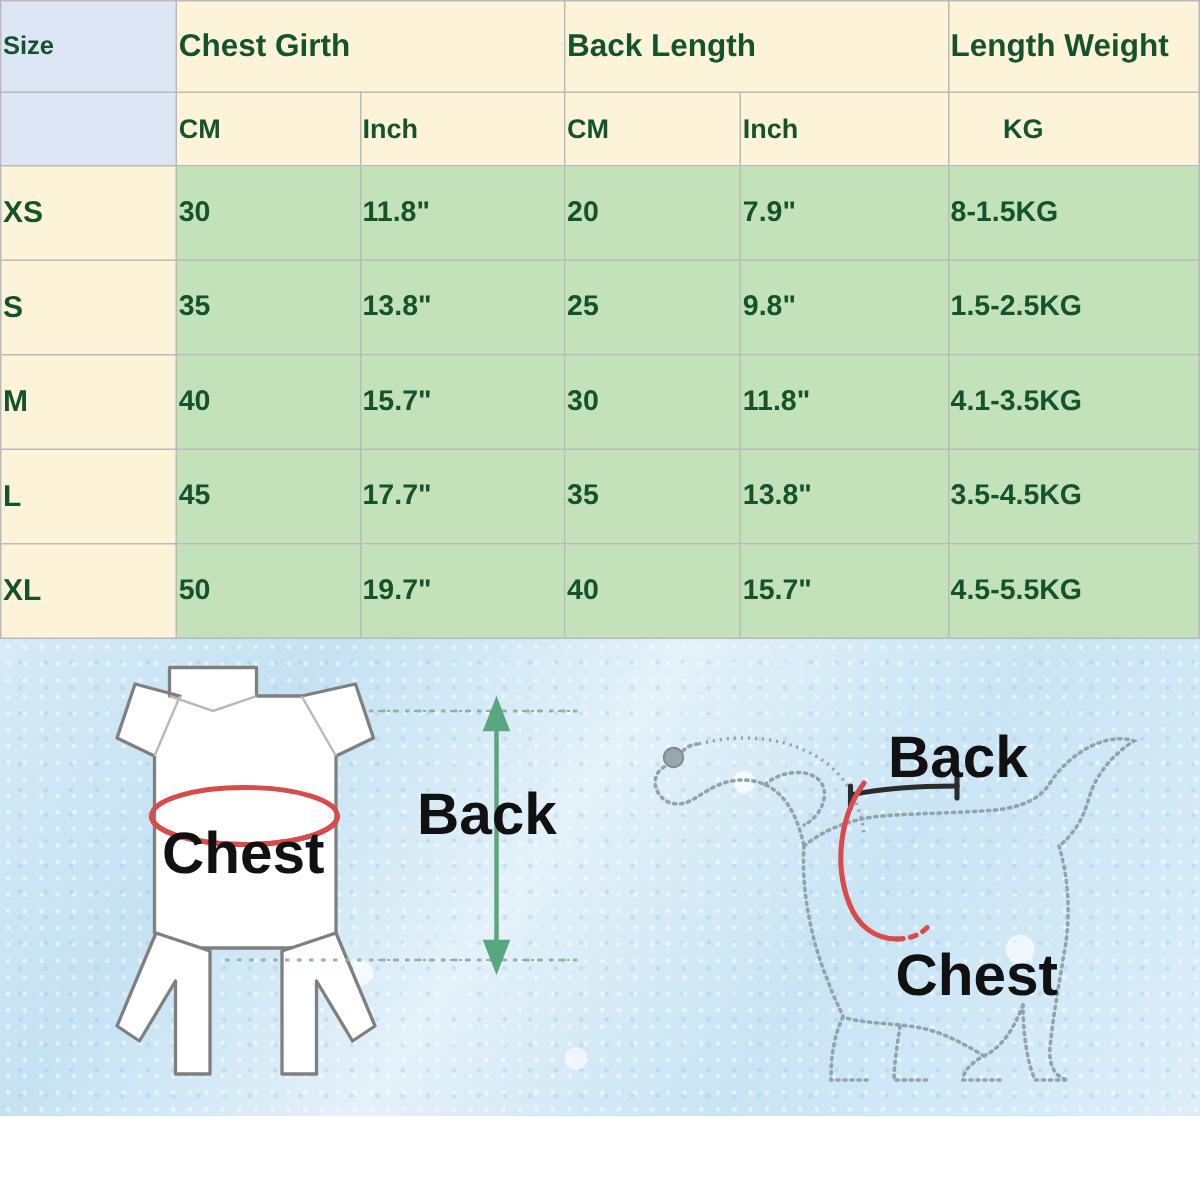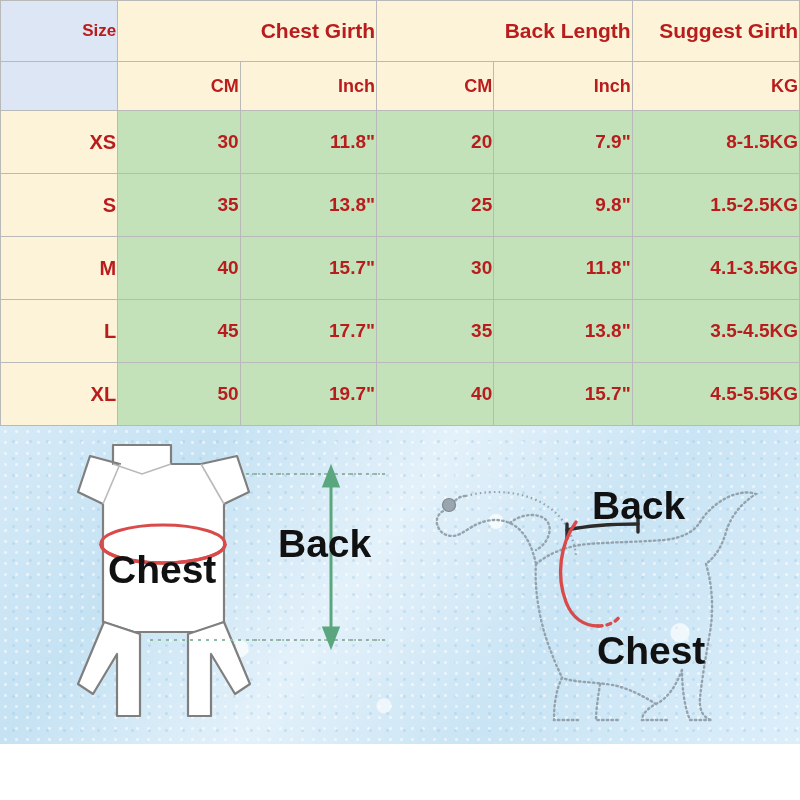--- a/index.html
+++ b/index.html
@@ -22,23 +22,23 @@
   }
 
   
   .size-table {
     width: 800px;
     border-collapse: collapse;
     table-layout: fixed;
   }
   .size-table td, .size-table th {
     border: 1px solid #b9b9b9;
-    text-align: right;
+    text-align: left;
     vertical-align: middle;
-    color: #b91c1c;
+    color: #14532d;
     font-weight: bold;
   }
   .hdr-size {
     background: #dde6f5;
     font-size: 17px;
     font-weight: normal;
     height: 58px;
   }
   .hdr-group {
     background: #fdf3d8;
@@ -140,21 +140,21 @@
       <col style="width:128px">
       <col style="width:110px">
       <col style="width:130px">
       <col style="width:157px">
     </colgroup>
     <thead>
       <tr>
         <th class="hdr-size">Size</th>
         <th class="hdr-group" colspan="2">Chest Girth</th>
         <th class="hdr-group" colspan="2">Back Length</th>
-        <th class="hdr-weight">Suggest Girth</th>
+        <th class="hdr-weight">Length Weight</th>
       </tr>
       <tr>
         <td class="sub-blank"></td>
         <td class="sub-unit">CM</td>
         <td class="sub-unit">Inch</td>
         <td class="sub-unit">CM</td>
         <td class="sub-unit">Inch</td>
         <td class="sub-unit-kg">KG</td>
       </tr>
     </thead>

